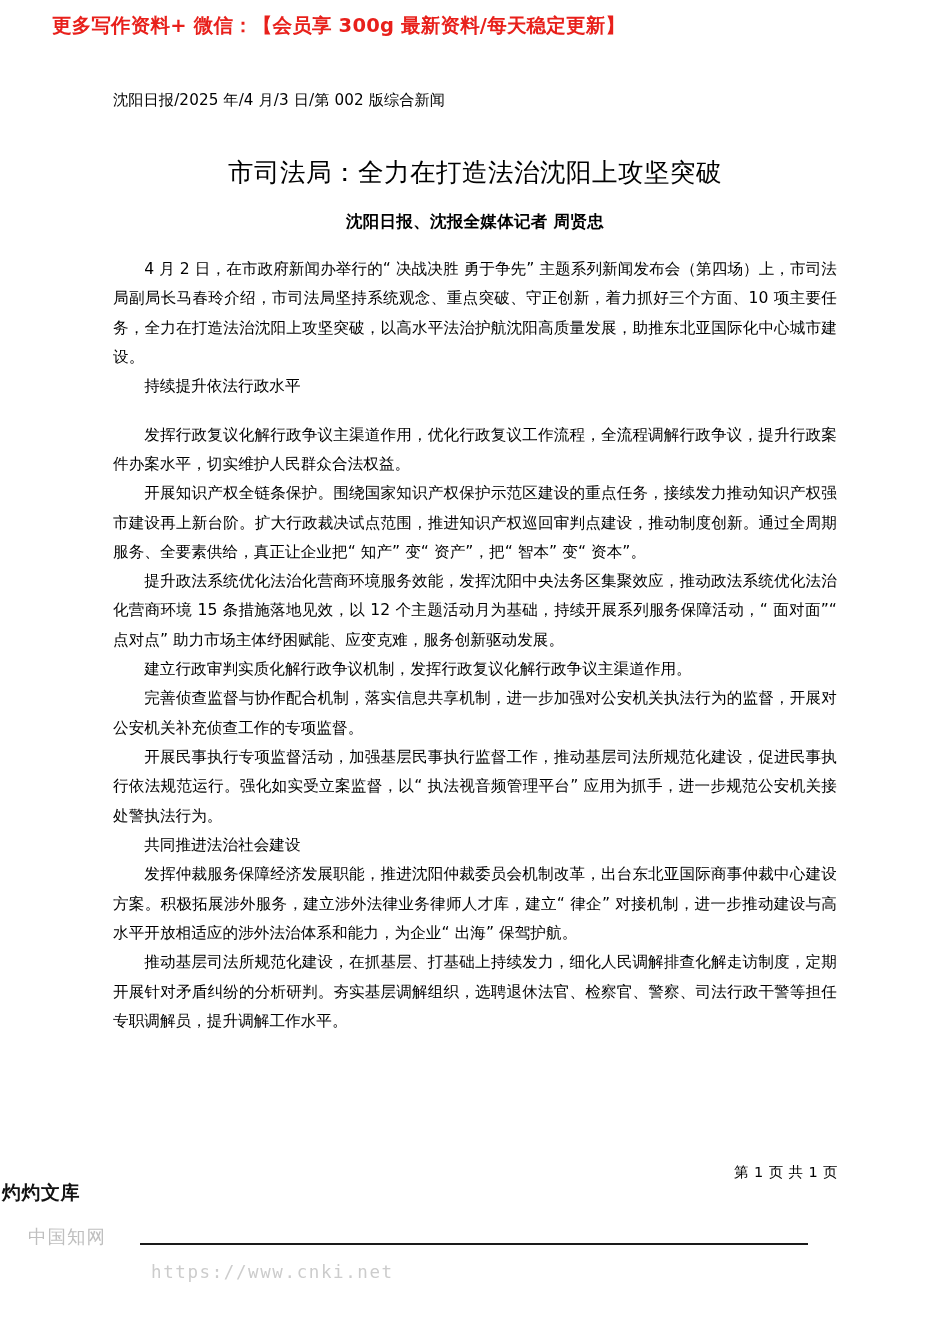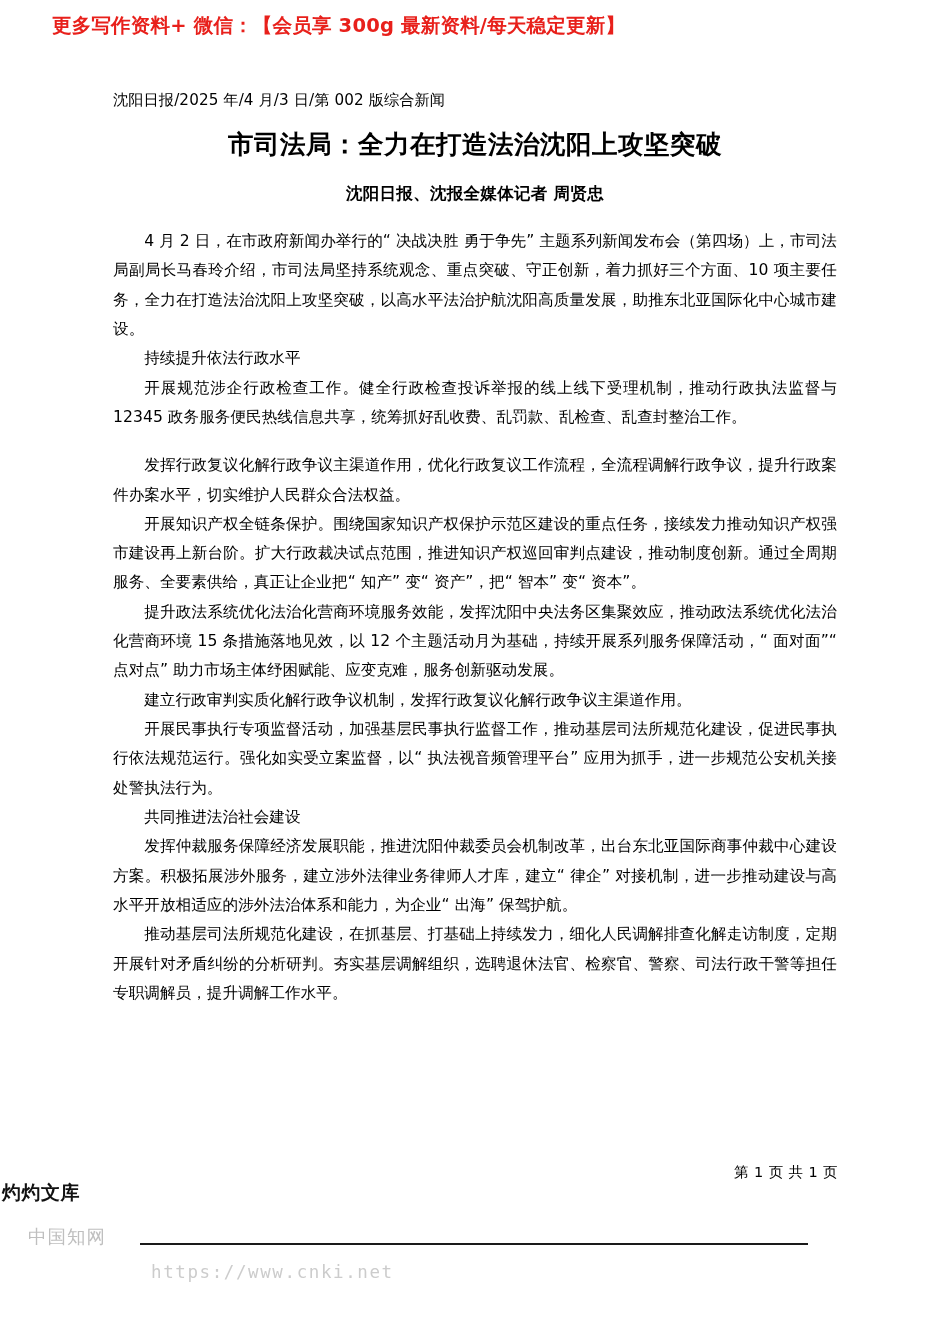--- a/index.html
+++ b/index.html
@@ -45,24 +45,24 @@
   }
 
   .source-line {
     font-size: 15.2px;
     line-height: 1.62;
     color: #000;
     letter-spacing: 0.1px;
   }
 
   .article-title {
-    margin-top: 14px;
+    margin-top: 42px;
     text-align: center;
     font-size: 25.5px;
-    font-weight: bold;
+    font-weight: normal;
     letter-spacing: 0.5px;
     line-height: 1.35;
   }
 
   .byline {
     margin-top: 22px;
     text-align: center;
     font-size: 16.5px;
     font-weight: bold;
     letter-spacing: 0.3px;
@@ -155,25 +155,25 @@
 
     <div class="source-line">沈阳日报/2025 年/4 月/3 日/第 002 版综合新闻</div>
 
     <h1 class="article-title">市司法局：全力在打造法治沈阳上攻坚突破</h1>
 
     <div class="byline">沈阳日报、沈报全媒体记者  周贤忠</div>
 
     <div class="body-text">
       <p class="para gap-before">4 月 2 日，在市政府新闻办举行的“ 决战决胜 勇于争先” 主题系列新闻发布会（第四场）上，市司法局副局长马春玲介绍，市司法局坚持系统观念、重点突破、守正创新，着力抓好三个方面、10 项主要任务，全力在打造法治沈阳上攻坚突破，以高水平法治护航沈阳高质量发展，助推东北亚国际化中心城市建设。</p>
       <p class="para subhead">持续提升依法行政水平</p>
-      <p class="para">开展规范涉企行政检查工作。健全行政检查投诉举报的线上线下受理机制，推动行政执法监督与 12345 政务服务便民热线信息共享，统筹抓好乱收费、乱罚款、乱检查、乱查封整治工作。</p>
       <p class="para gap-before">发挥行政复议化解行政争议主渠道作用，优化行政复议工作流程，全流程调解行政争议，提升行政案件办案水平，切实维护人民群众合法权益。</p>
       <p class="para">开展知识产权全链条保护。围绕国家知识产权保护示范区建设的重点任务，接续发力推动知识产权强市建设再上新台阶。扩大行政裁决试点范围，推进知识产权巡回审判点建设，推动制度创新。通过全周期服务、全要素供给，真正让企业把“ 知产” 变“ 资产”，把“ 智本” 变“ 资本”。</p>
       <p class="para">提升政法系统优化法治化营商环境服务效能，发挥沈阳中央法务区集聚效应，推动政法系统优化法治化营商环境 15 条措施落地见效，以 12 个主题活动月为基础，持续开展系列服务保障活动，“ 面对面”“ 点对点” 助力市场主体纾困赋能、应变克难，服务创新驱动发展。</p>
       <p class="para">建立行政审判实质化解行政争议机制，发挥行政复议化解行政争议主渠道作用。</p>
+      <p class="para">完善侦查监督与协作配合机制，落实信息共享机制，进一步加强对公安机关执法行为的监督，开展对公安机关补充侦查工作的专项监督。</p>
       <p class="para">开展民事执行专项监督活动，加强基层民事执行监督工作，推动基层司法所规范化建设，促进民事执行依法规范运行。强化如实受立案监督，以“ 执法视音频管理平台” 应用为抓手，进一步规范公安机关接处警执法行为。</p>
       <p class="para subhead">共同推进法治社会建设</p>
       <p class="para">发挥仲裁服务保障经济发展职能，推进沈阳仲裁委员会机制改革，出台东北亚国际商事仲裁中心建设方案。积极拓展涉外服务，建立涉外法律业务律师人才库，建立“ 律企” 对接机制，进一步推动建设与高水平开放相适应的涉外法治体系和能力，为企业“ 出海” 保驾护航。</p>
       <p class="para">推动基层司法所规范化建设，在抓基层、打基础上持续发力，细化人民调解排查化解走访制度，定期开展针对矛盾纠纷的分析研判。夯实基层调解组织，选聘退休法官、检察官、警察、司法行政干警等担任专职调解员，提升调解工作水平。</p>
     </div>
 
   </div>
 
   <div class="footer-pagenum">第 1 页 共 1 页</div>
 

